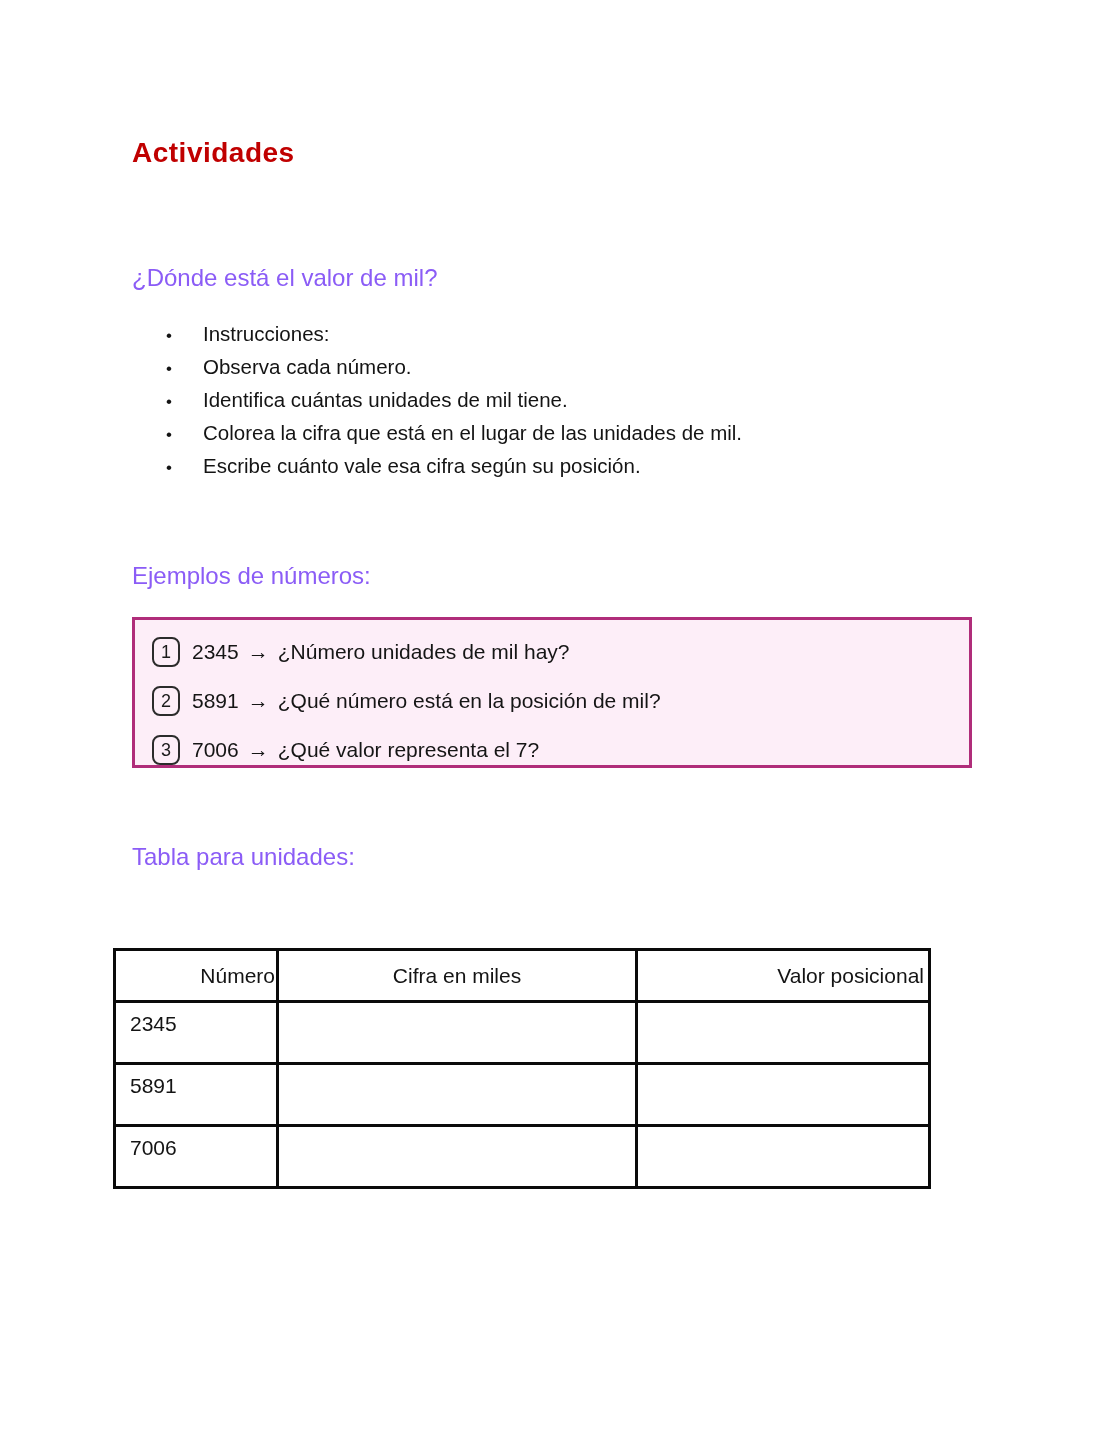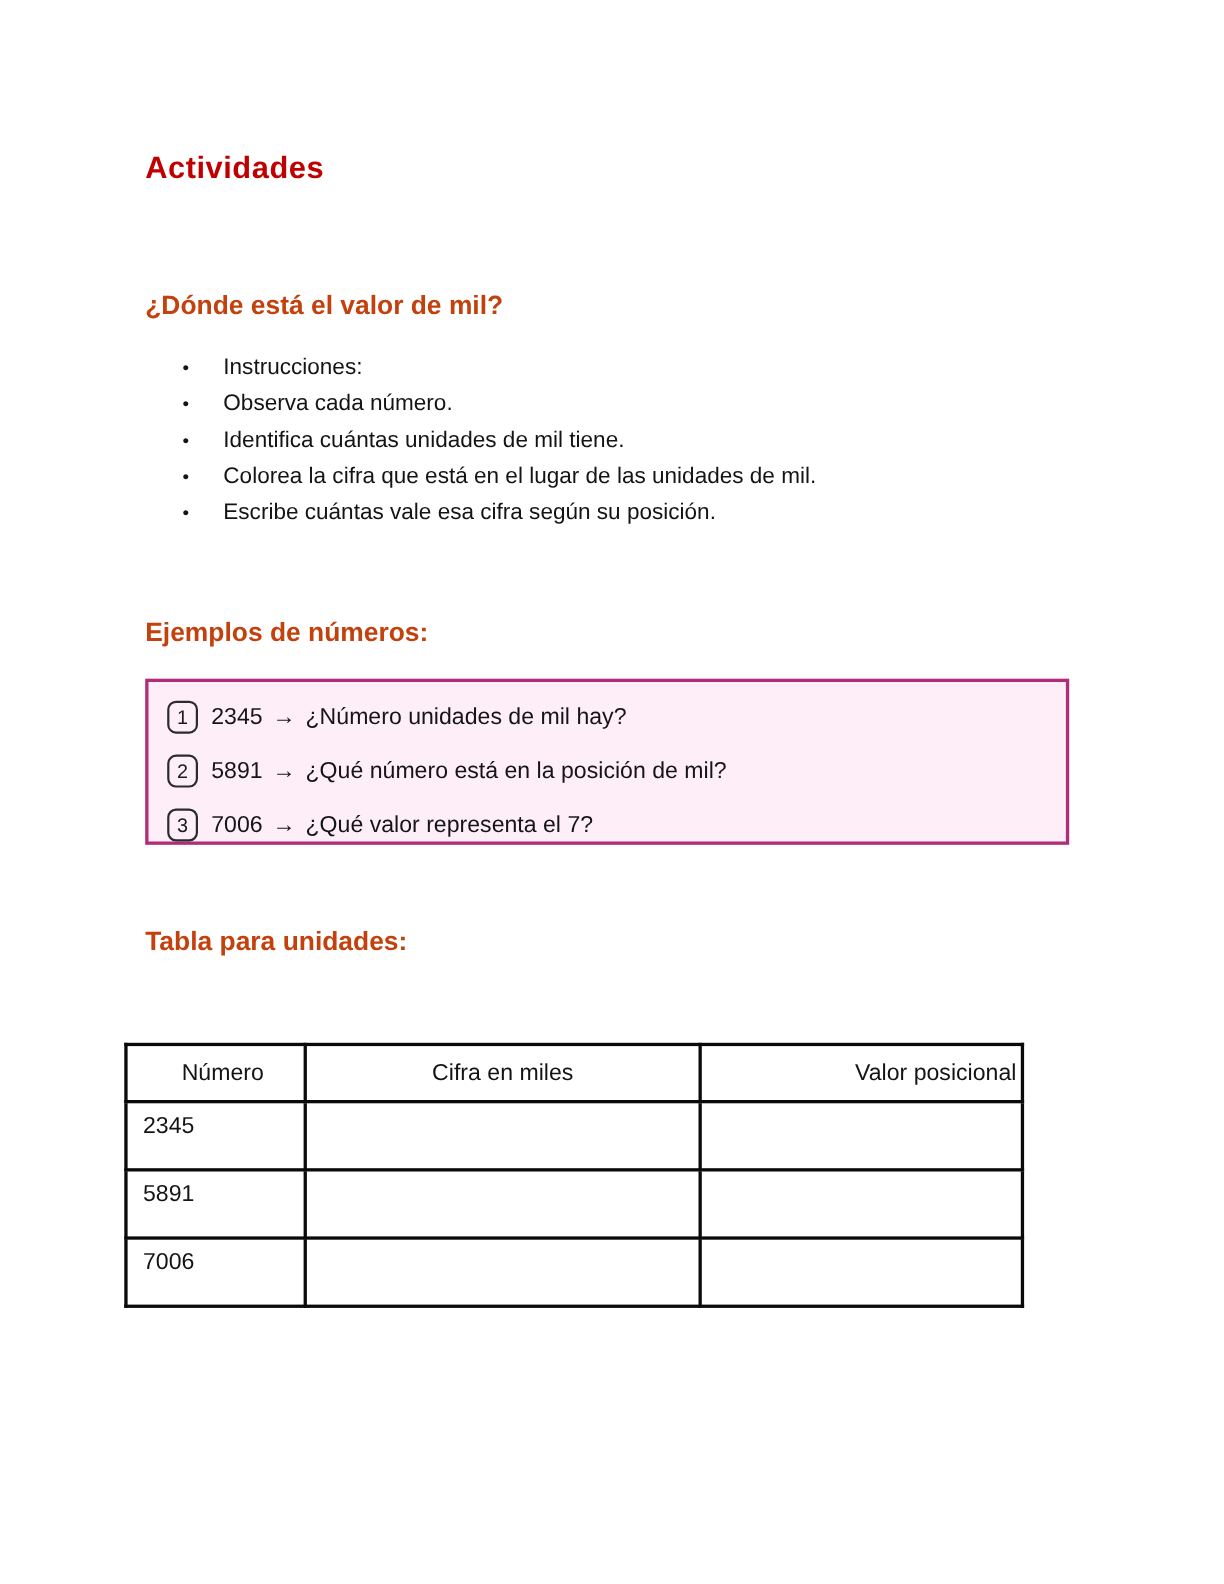--- a/index.html
+++ b/index.html
@@ -22,22 +22,22 @@
     top: 137px;
     font-size: 28px;
     font-weight: bold;
     color: #c00000;
     letter-spacing: 0.5px;
   }
   .section-heading {
     position: absolute;
     left: 132px;
     font-size: 24px;
-    font-weight: bold;
-    color: #c2410c;
+    font-weight: normal;
+    color: #8b5cf6;
   }
   .h-donde   { top: 264px; }
   .h-ejemplos{ top: 562px; }
   .h-tabla   { top: 843px; }
 
   .bullet-list {
     position: absolute;
     left: 160px;
     top: 322px;
     width: 760px;
@@ -108,21 +108,21 @@
   .completion-table th,
   .completion-table td {
     border: 3px solid #0a0a0a;
     font-weight: normal;
     box-sizing: border-box;
   }
   .col-numero { width: 163px; }
   .col-cifra  { width: 359px; }
   .col-valor  { width: 293px; }
   .completion-table thead th { height: 52px; vertical-align: middle; }
-  .th-numero { text-align: center;  padding-left: 14px; }
+  .th-numero { text-align: right;  padding-left: 14px; }
   .th-cifra  { text-align: center; }
   .th-valor  { text-align: right; padding-right: 4px; }
   .completion-table tbody td {
     height: 62px;
     vertical-align: top;
     padding: 9px 0 0 14px;
     text-align: left;
   }
 
   .page-number {
@@ -156,21 +156,21 @@
     <div class="bullet-row">
       <span class="bullet-dot">•</span>
       <span>Identifica cuántas unidades de mil tiene.</span>
     </div>
     <div class="bullet-row">
       <span class="bullet-dot">•</span>
       <span>Colorea la cifra que está en el lugar de las unidades de mil.</span>
     </div>
     <div class="bullet-row">
       <span class="bullet-dot">•</span>
-      <span>Escribe cuántas vale esa cifra según su posición.</span>
+      <span>Escribe cuánto vale esa cifra según su posición.</span>
     </div>
   </div>
 
   <div class="section-heading h-ejemplos">Ejemplos de números:</div>
 
   <div class="example-box">
     <div class="example-row ex-1">
       <span class="keycap">1</span>
       <span class="ex-number">2345</span>
       <span class="ex-arrow">→</span>

